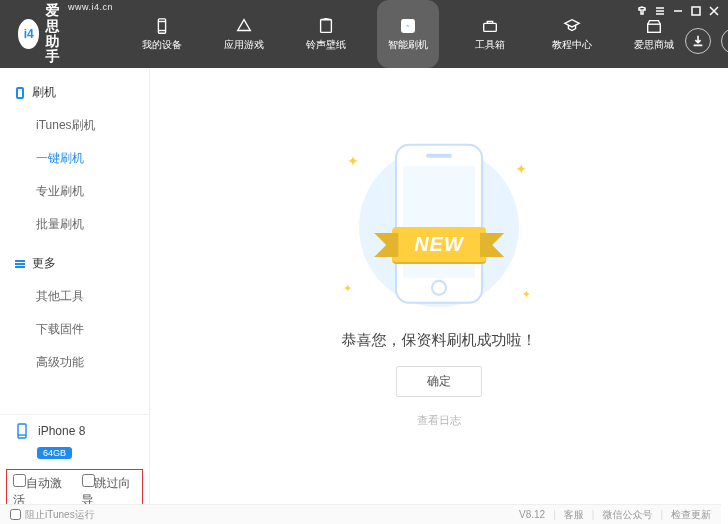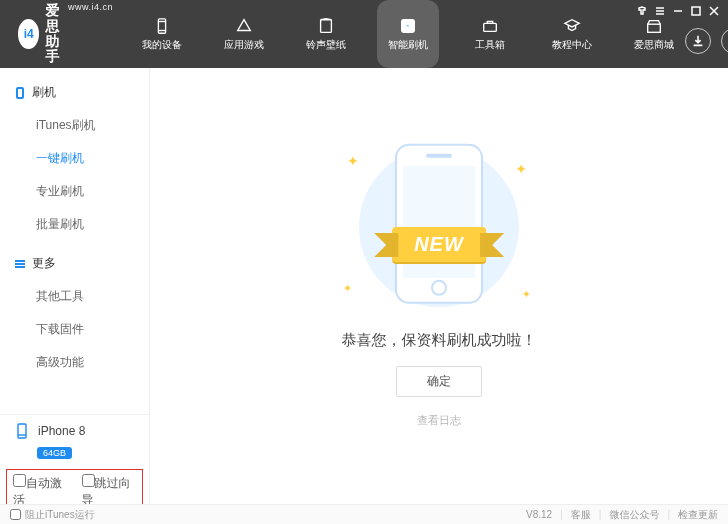--- a/index.html
+++ b/index.html
@@ -59,21 +59,21 @@
   .spark.s1 { top: 16px; left: 18px; }
   .spark.s2 { top: 24px; right: 22px; }
   .spark.s3 { bottom: 22px; left: 14px; font-size: 11px; }
   .spark.s4 { bottom: 16px; right: 18px; font-size: 11px; }
 
   .msg { margin-top: 14px; font-size: 15px; color: #444; }
   .btn { margin-top: 16px; border: 1px solid #ddd; background: #fff; padding: 6px 30px; font-size: 12px; color: #555; cursor: pointer; border-radius: 2px; }
   .log { margin-top: 16px; font-size: 11px; color: #b6b6b6; cursor: pointer; }
 
   
-  .footer { position: absolute; bottom: 0; left: 0; right: 0; height: 20px; background: #fafafa; border-top: 1px solid #eee; font-size: 10px; color: #999; display: flex; align-items: center; padding: 0 10px; }
+  .footer { position: absolute; bottom: 0; left: 0; right: 7px; height: 20px; background: #fafafa; border-top: 1px solid #eee; font-size: 10px; color: #999; display: flex; align-items: center; padding: 0 10px; }
   .footer label { display: flex; align-items: center; gap: 4px; cursor: pointer; }
   .footer input { width: 11px; height: 11px; }
   .footer .sep { margin: 0 8px; color: #ddd; }
   .footer .right-group { margin-left: auto; display: flex; align-items: center; }
   .footer .link { cursor: pointer; }
 </style>
 </head>
 <body>
 
 <div class="hdr">

